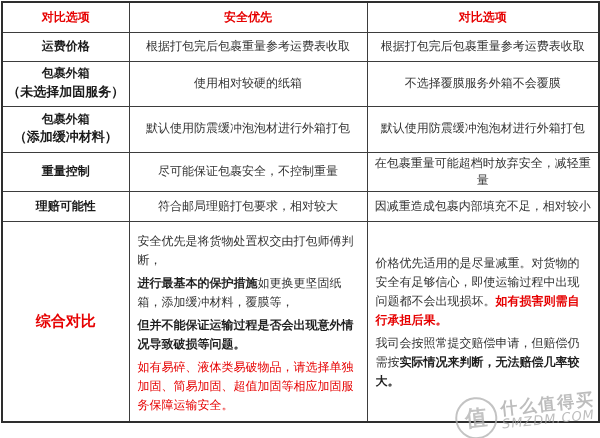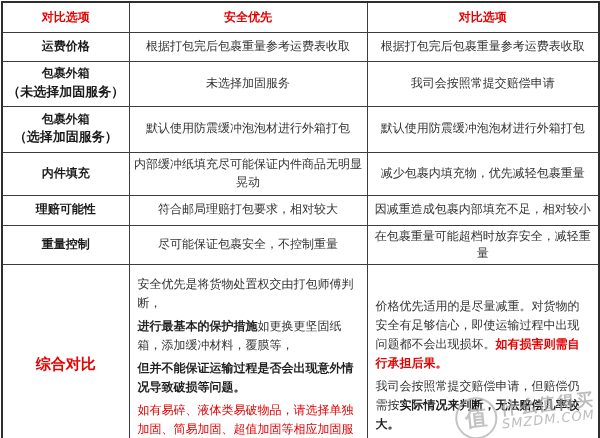--- a/index.html
+++ b/index.html
@@ -77,42 +77,37 @@
     </tr>
   </thead>
   <tbody>
     <tr class="h29">
       <th class="rowlabel"><span>运费价格</span><span class="l2"></span></th>
       <td>根据打包完后包裹重量参考运费表收取</td>
       <td>根据打包完后包裹重量参考运费表收取</td>
     </tr>
     <tr class="h45">
       <th class="rowlabel"><span>包裹外箱</span><span class="l2">（未选择加固服务）</span></th>
-      <td>未选择加固服务</td>
-      <td>我司会按照常提交赔偿申请</td>
+      <td>使用相对较硬的纸箱</td>
+      <td>不选择覆膜服务外箱不会覆膜</td>
     </tr>
     <tr class="h46">
-      <th class="rowlabel"><span>包裹外箱</span><span class="l2">（选择加固服务）</span></th>
+      <th class="rowlabel"><span>包裹外箱</span><span class="l2">（添加缓冲材料）</span></th>
       <td>默认使用防震缓冲泡泡材进行外箱打包</td>
       <td>默认使用防震缓冲泡泡材进行外箱打包</td>
     </tr>
-    <tr class="h43">
-      <th class="rowlabel"><span>内件填充</span><span class="l2"></span></th>
-      <td>内部缓冲纸填充尽可能保证内件商品无明显晃动</td>
-      <td>减少包裹内填充物，优先减轻包裹重量</td>
+    <tr class="h30">
+      <th class="rowlabel"><span>重量控制</span><span class="l2"></span></th>
+      <td>尽可能保证包裹安全，不控制重量</td>
+      <td>在包裹重量可能超档时放弃安全，减轻重量</td>
     </tr>
     <tr class="h30">
       <th class="rowlabel"><span>理赔可能性</span><span class="l2"></span></th>
       <td>符合邮局理赔打包要求，相对较大</td>
       <td>因减重造成包裹内部填充不足，相对较小</td>
-    </tr>
-    <tr class="h30">
-      <th class="rowlabel"><span>重量控制</span><span class="l2"></span></th>
-      <td>尽可能保证包裹安全，不控制重量</td>
-      <td>在包裹重量可能超档时放弃安全，减轻重量</td>
     </tr>
     <tr class="summary">
       <th class="rowlabel"><span>综合对比</span></th>
       <td class="sum-safety">
         <p><span>安全优先是将货物处置权交由打包师傅判断，</span></p>
         <p><span class="bold">进行最基本的保护措施</span><span>如更换更坚固纸箱，添加缓冲材料，覆膜等，</span></p>
         <p><span class="bold">但并不能保证运输过程是否会出现意外情况导致破损等问题。</span></p>
         <p><span class="red">如有易碎、液体类易破物品，请选择单独加固、简易加固、超值加固等相应加固服务保障运输安全。</span></p>
       </td>
       <td class="sum-price">

